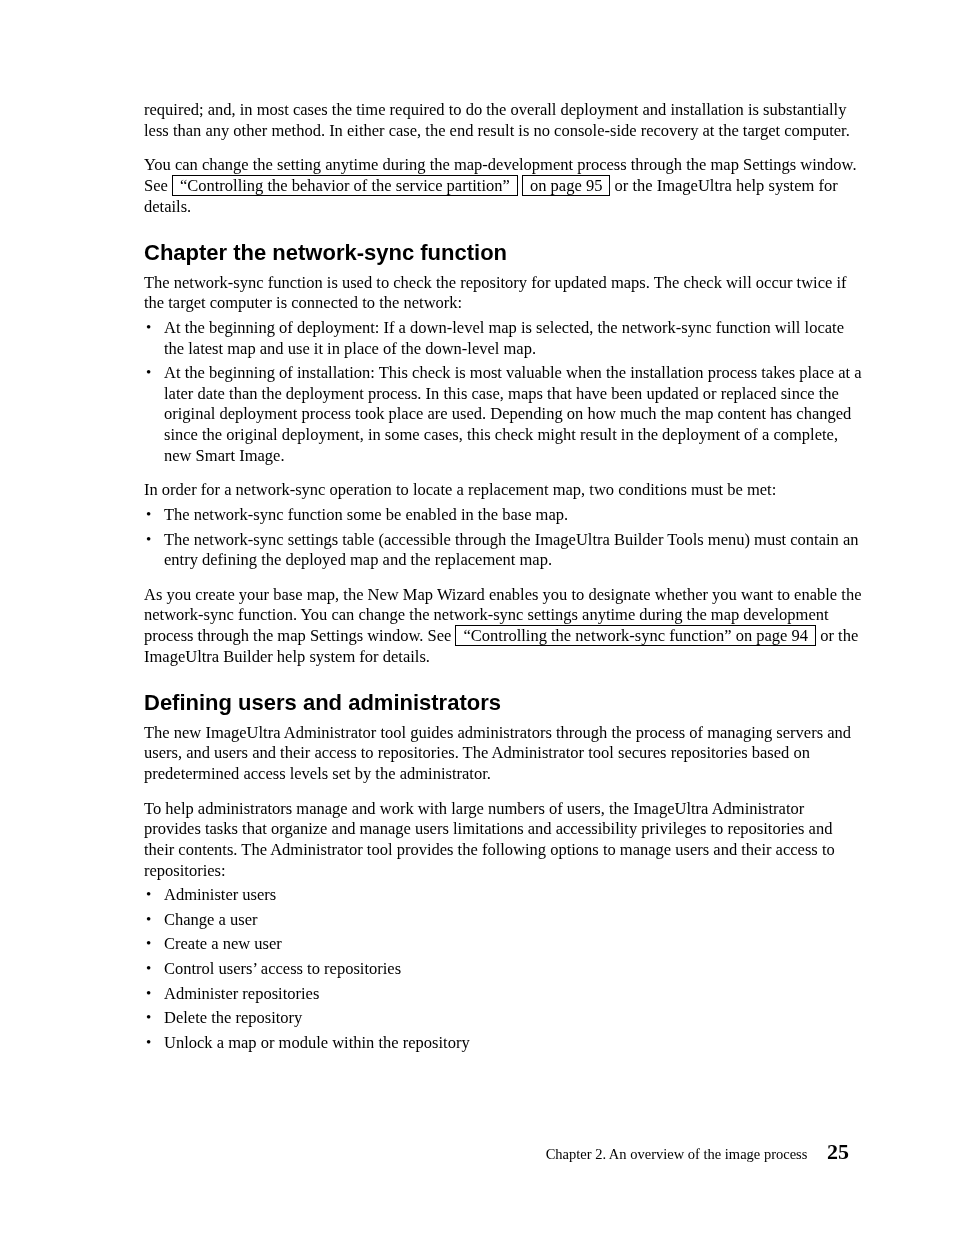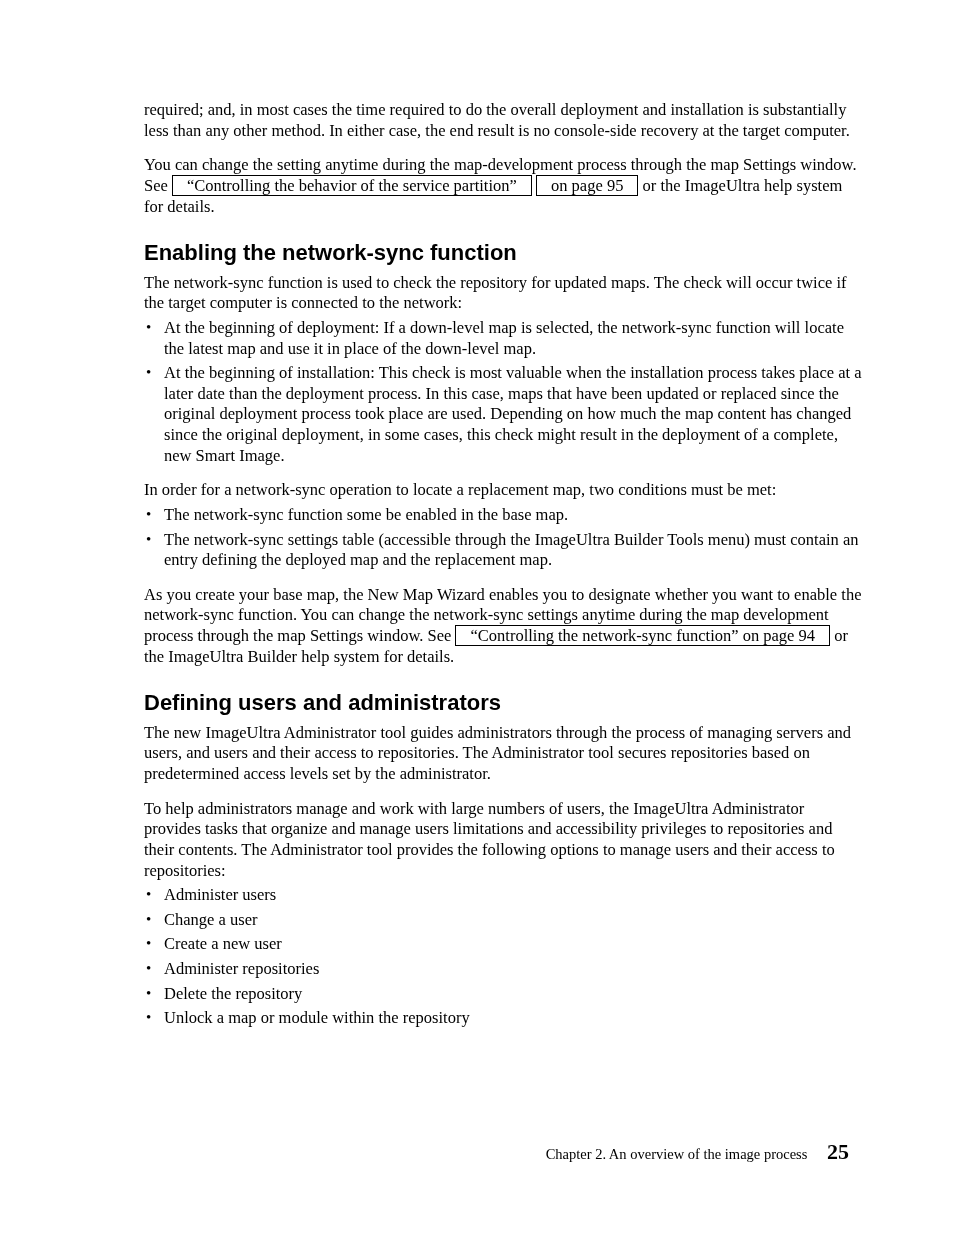--- a/index.html
+++ b/index.html
@@ -45,21 +45,21 @@
   ul.bullets > li::before {
     content: "•";
     position: absolute;
     left: 2px;
     top: 0;
     font-size: 15px;
     line-height: 1.25;
   }
   .linkbox {
     border: 1px solid #000;
-    padding: 0 14px;
+    padding: 0 7px;
     display: inline;
   }
   
   .footer {
     position: absolute;
     right: 105px;
     bottom: 70px;
     font-size: 14.5px;
   }
   .footer .chap {
@@ -76,21 +76,21 @@
 
 <div class="page">
 
   <p class="para deep-indent">required; and, in most cases the time required to do the overall deployment and installation is substantially less than any other method. In either case, the end result is no console-side recovery at the target computer.</p>
 
   <p class="para body-indent">
     <span>You can change the setting anytime during the map-development process through the map Settings window. See </span><span class="linkbox">“Controlling the behavior of the service partition”</span>
     <span class="linkbox">on page 95</span><span> or the ImageUltra help system for details.</span>
   </p>
 
-  <h2>Enabling the network-sync function</h2>
+  <h2>Chapter the network-sync function</h2>
 
   <p class="para body-indent flush" style="margin-bottom:4px;">The network-sync function is used to check the repository for updated maps. The check will occur twice if the target computer is connected to the network:</p>
 
   <ul class="bullets body-indent">
     <li><span>At the beginning of deployment: If a down-level map is selected, the network-sync function will locate the latest map and use it in place of the down-level map.</span></li>
     <li><span>At the beginning of installation: This check is most valuable when the installation process takes place at a later date than the deployment process. In this case, maps that have been updated or replaced since the original deployment process took place are used. Depending on how much the map content has changed since the original deployment, in some cases, this check might result in the deployment of a complete, new Smart Image.</span></li>
   </ul>
 
   <p class="para body-indent flush" style="margin-bottom:4px;">In order for a network-sync operation to locate a replacement map, two conditions must be met:</p>
 
@@ -106,20 +106,21 @@
   <h2>Defining users and administrators</h2>
 
   <p class="para body-indent">The new ImageUltra Administrator tool guides administrators through the process of managing servers and users, and users and their access to repositories. The Administrator tool secures repositories based on predetermined access levels set by the administrator.</p>
 
   <p class="para body-indent flush" style="">To help administrators manage and work with large numbers of users, the ImageUltra Administrator provides tasks that organize and manage users limitations and accessibility privileges to repositories and their contents. The Administrator tool provides the following options to manage users and their access to repositories:</p>
 
   <ul class="bullets body-indent" id="define-list">
       <li><span>Administer users</span></li>
       <li><span>Change a user</span></li>
       <li><span>Create a new user</span></li>
+      <li><span>Control users’ access to repositories</span></li>
       <li><span>Administer repositories</span></li>
       <li><span>Delete the repository</span></li>
       <li><span>Unlock a map or module within the repository</span></li>
     </ul>
 
 </div>
 
 <div class="footer">
   <span class="chap">Chapter 2. An overview of the image process</span>
   <span class="num">25</span>

